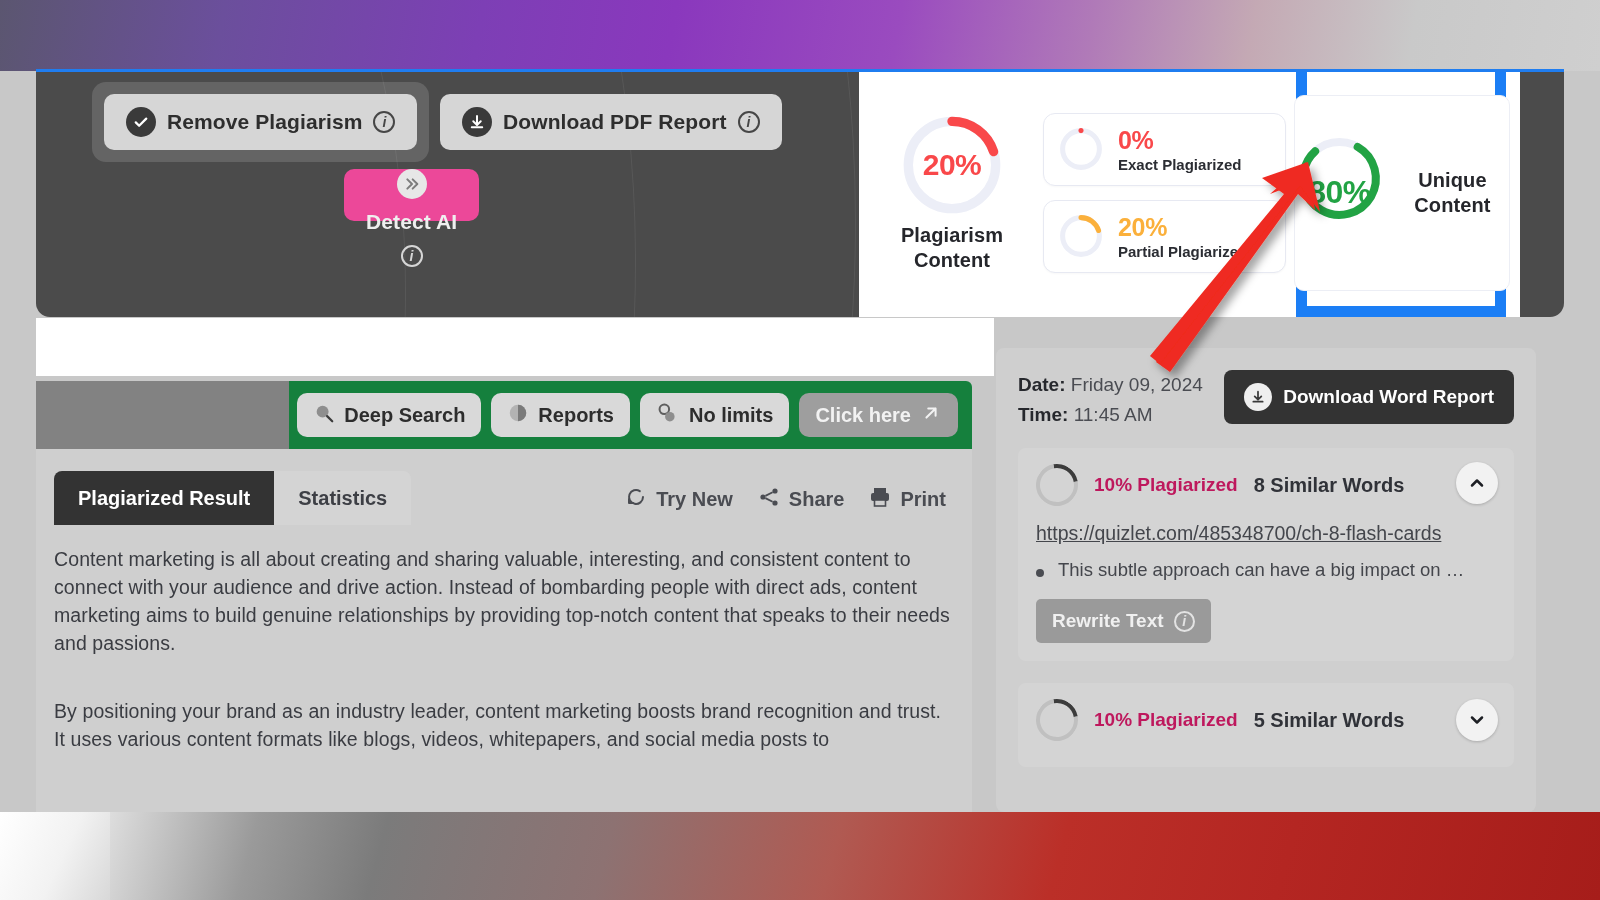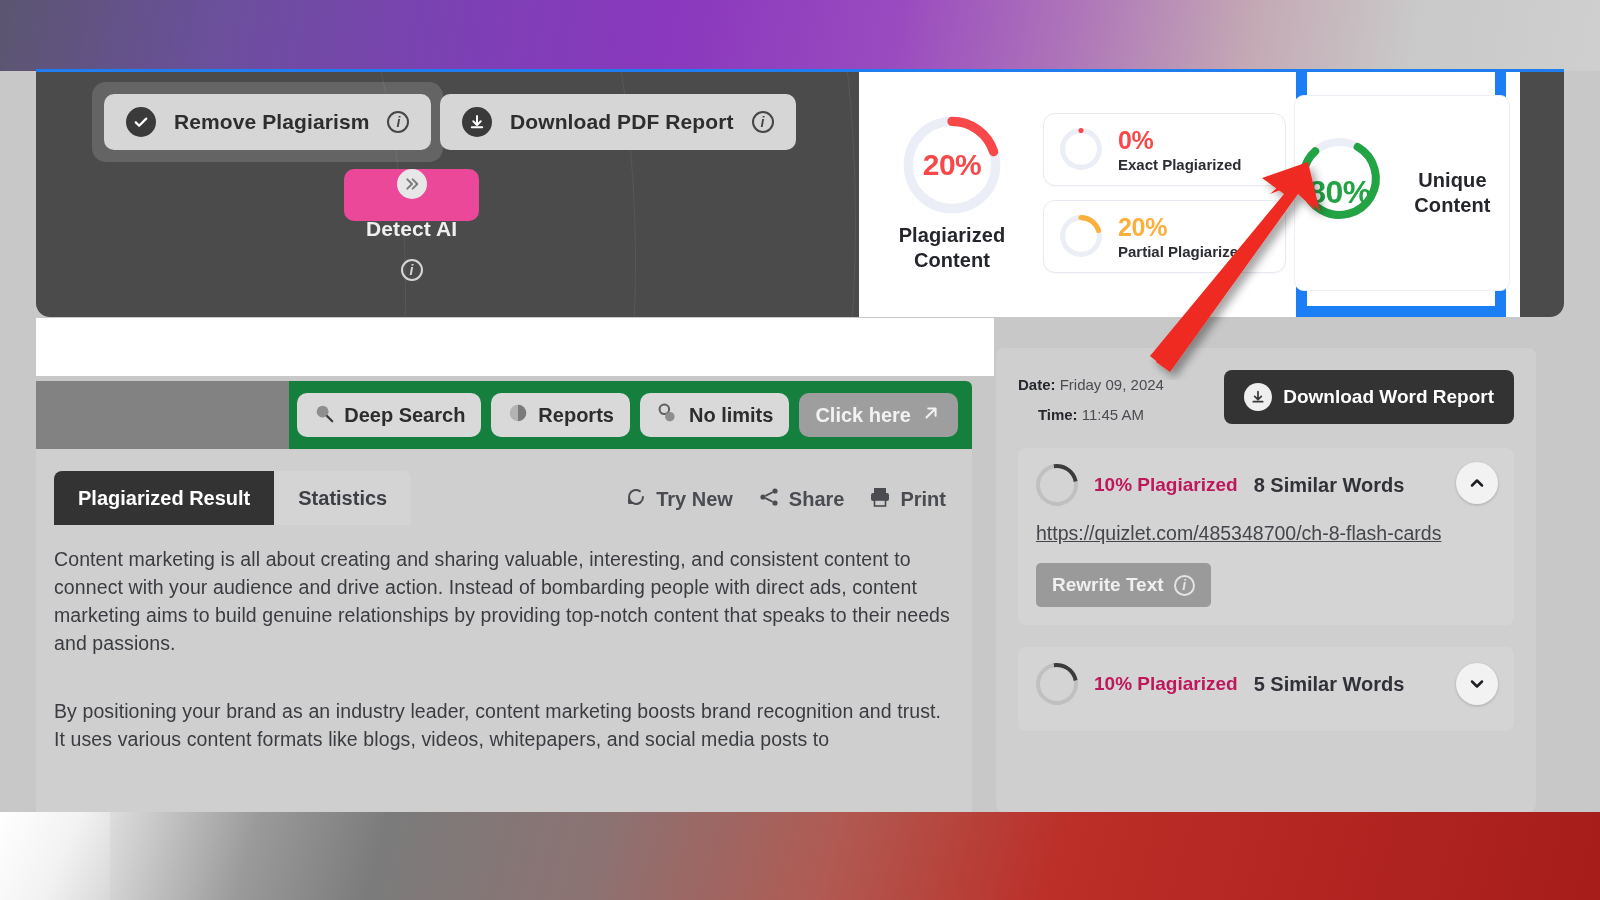--- a/index.html
+++ b/index.html
@@ -56,21 +56,21 @@
   .s1 { width: 700px; height: 1200px; left: -330px; top: -380px; }
   .s2 { width: 860px; height: 1500px; left: -260px; top: -560px; }
   .s3 { width: 1020px; height: 1700px; left: -200px; top: -700px; }
 
   .btn-wrap {
     position: absolute; left: 56px; top: 10px;
     padding: 12px; border-radius: 14px;
     background: rgba(255,255,255,.14);
   }
   .pill {
-    display: flex; align-items: center; gap: 18px;
+    display: flex; align-items: center; gap: 11px;
     height: 56px; padding: 0 22px;
     border-radius: 10px;
     background: #d6d6d6;
     color: #2e2e2e;
     font-size: 21px; font-weight: 700;
     letter-spacing: .1px;
     white-space: nowrap;
     cursor: pointer;
   }
   .pill-dl {
@@ -227,21 +227,21 @@
   .body-text p { margin-bottom: 40px; }
 
   
   .rightpanel {
     position: absolute; left: 996px; top: 348px;
     width: 540px; height: 464px;
     background: #cfcfcf; border-radius: 8px;
     padding: 22px 22px 0 22px;
   }
   .rp-head { display: flex; align-items: flex-start; justify-content: space-between; }
-  .dt { font-size: 15px; line-height: 30px; color: #4a4c52; text-align: center; }
+  .dt { font-size: 19px; line-height: 30px; color: #4a4c52; }
   .dt b { color: #26282d; }
   .word-btn {
     display: flex; align-items: center; gap: 11px;
     height: 54px; padding: 0 20px; border-radius: 8px;
     background: #333333; color: #ffffff;
     font-size: 19px; font-weight: 700; white-space: nowrap; cursor: pointer;
   }
   .word-btn .circ { background: #efefef; color: #3a3a3a; width: 28px; height: 28px; }
 
   .match {
@@ -330,21 +330,21 @@
     <div class="stats">
 
       <div class="donut-cell">
         <div class="donut">
           <svg class="ring" viewBox="0 0 100 100">
             <circle cx="50" cy="50" r="42" fill="none" stroke="#eceef7" stroke-width="9"></circle>
             <circle cx="50" cy="50" r="42" fill="none" stroke="#f9484a" stroke-width="9" stroke-linecap="round" stroke-dasharray="52.8 211.2" transform="rotate(-90 50 50)"></circle>
           </svg>
           <span class="val" style="color:#f9484a">20%</span>
         </div>
-        <div class="donut-label">Plagiarized Content</div>
+        <div class="donut-label">Plagiarism Content</div>
       </div>
 
       <div class="mini-col">
         <div class="mini">
           <div class="donut">
             <svg class="ring" viewBox="0 0 100 100">
               <circle cx="50" cy="50" r="40" fill="none" stroke="#eceef7" stroke-width="11"></circle>
               <circle cx="50" cy="50" r="40" fill="none" stroke="#f9484a" stroke-width="11" stroke-linecap="round" stroke-dasharray="0 251.2" transform="rotate(-90 50 50)"></circle>
             </svg>
           </div>
@@ -515,20 +515,24 @@
         <span class="spinner"></span>
         <span class="m-pct">10% Plagiarized</span>
         <span class="m-words">8 Similar Words</span>
       </div>
       <span class="chev">
         <svg width="20" height="20" viewBox="0 0 24 24">
             <path d="M6 15l6-6 6 6" fill="none" stroke="#1d1f24" stroke-width="3" stroke-linecap="round" stroke-linejoin="round"></path>
           </svg>
       </span>
       <a class="m-link">https://quizlet.com/485348700/ch-8-flash-cards</a>
+      <div class="m-snip">
+        <span class="dot"></span>
+        <span>This subtle approach can have a big impact on …</span>
+      </div>
       <div class="rw-btn">
         <span>Rewrite Text</span>
         <span class="info">i</span>
       </div>
     </div>
 
     <div class="match" style="margin-top:22px;padding-bottom:26px;">
       <div class="match-head">
         <span class="spinner"></span>
         <span class="m-pct">10% Plagiarized</span>

